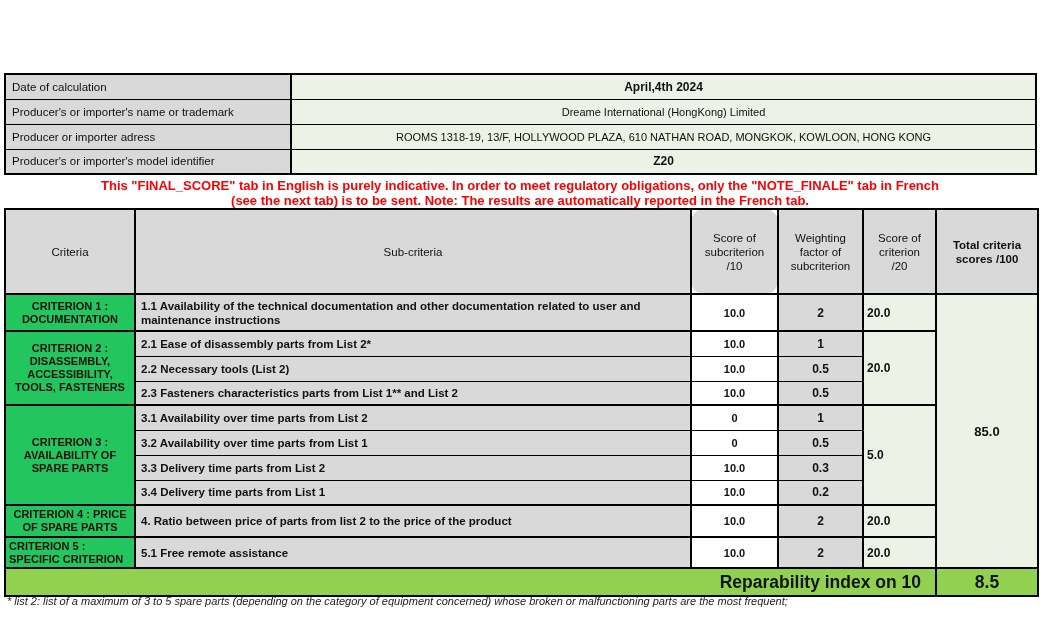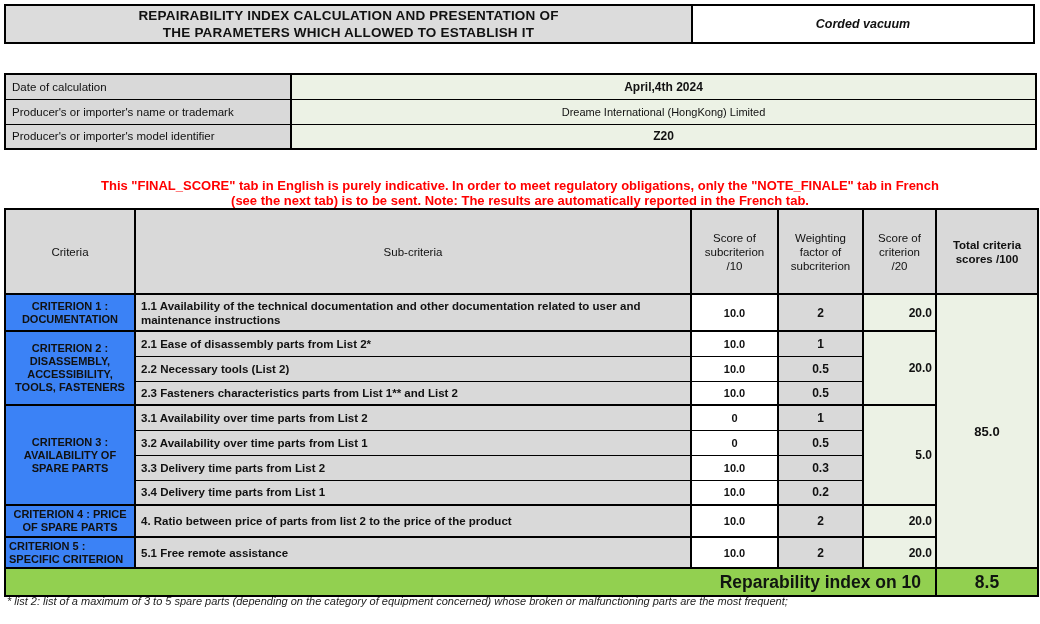--- a/index.html
+++ b/index.html
@@ -111,21 +111,21 @@
     background: #d9d9d9;
     font-weight: normal;
     font-size: 11.5px;
     line-height: 14px;
     text-align: center;
     vertical-align: middle;
     border-bottom-width: 2px;
   }
   .main-table thead th.bold { font-weight: bold; }
   td.crit {
-    background: #3b82f6;
+    background: #22c55e;
     font-weight: bold;
     font-size: 11px;
     line-height: 13px;
     text-align: center;
     vertical-align: middle;
     border-top-width: 2px;
   }
   td.crit.leftal { text-align: left; vertical-align: top; padding-top: 2px; }
   td.sub {
     background: #d9d9d9;
@@ -147,21 +147,21 @@
     background: #d9d9d9;
     font-weight: 600;
     font-size: 12px;
     text-align: center;
     vertical-align: middle;
   }
   td.cscore {
     background: #ecf2e5;
     font-weight: 600;
     font-size: 12px;
-    text-align: right;
+    text-align: left;
     vertical-align: middle;
     border-top-width: 2px;
   }
   td.total {
     background: #ecf2e5;
     font-weight: 600;
     font-size: 13px;
     text-align: center;
     vertical-align: middle;
     border-top-width: 2px;
@@ -198,37 +198,34 @@
     font-size: 11px;
     line-height: 14px;
     color: #222;
   }
 </style>
 </head>
 <body>
 
 <div class="page">
 
-  <div class="banner-row">
-    <div class="banner">
-      <div>REPAIRABILITY INDEX CALCULATION AND PRESENTATION OF</div>
-      <div>THE PARAMETERS WHICH ALLOWED TO ESTABLISH IT</div>
-    </div>
-    <div class="product-box">Corded vacuum</div>
-  </div>
 
   <table class="info-table">
     <tbody>
       <tr class="vbold">
         <td class="ilabel">Date of calculation</td>
         <td class="ivalue">April,4th 2024</td>
       </tr>
       <tr>
         <td class="ilabel">Producer's or importer's name or trademark</td>
         <td class="ivalue">Dreame International (HongKong) Limited</td>
+      </tr>
+      <tr>
+        <td class="ilabel">Producer or importer adress</td>
+        <td class="ivalue">ROOMS 1318-19, 13/F, HOLLYWOOD PLAZA, 610 NATHAN ROAD, MONGKOK, KOWLOON, HONG KONG</td>
       </tr>
       <tr class="vbold">
         <td class="ilabel">Producer's or importer's model identifier</td>
         <td class="ivalue">Z20</td>
       </tr>
     </tbody>
   </table>
 
   <div class="notice">
     <div>This "FINAL_SCORE" tab in English is purely indicative. In order to meet regulatory obligations, only the "NOTE_FINALE" tab in French</div>
@@ -241,21 +238,21 @@
         <col style="width:556px">
         <col style="width:87px">
       <col style="width:85px">
         <col style="width:73px">
         <col style="width:102px">
     </colgroup>
     <thead>
       <tr>
         <th>Criteria</th>
         <th>Sub-criteria</th>
-        <th style="padding:1px 10px;">Score of subcriterion /10</th>
+        <th style="padding:1px 10px;border-radius:13px;">Score of subcriterion /10</th>
         <th style="padding:1px 8px;margin-top:12px;">Weighting factor of subcriterion</th>
         <th style="padding:1px 6px;">Score of criterion /20</th>
         <th class="bold" style="padding:1px 12px;">Total criteria scores /100</th>
       </tr>
     </thead>
     <tbody id="criteria-body">
         <tr class="grp-start" style="height: 37px;">
           <td class="crit">CRITERION 1 : DOCUMENTATION</td>
           <td class="sub">1.1 Availability of the technical documentation and other documentation related to user and maintenance instructions</td>
           <td class="score">10.0</td>

